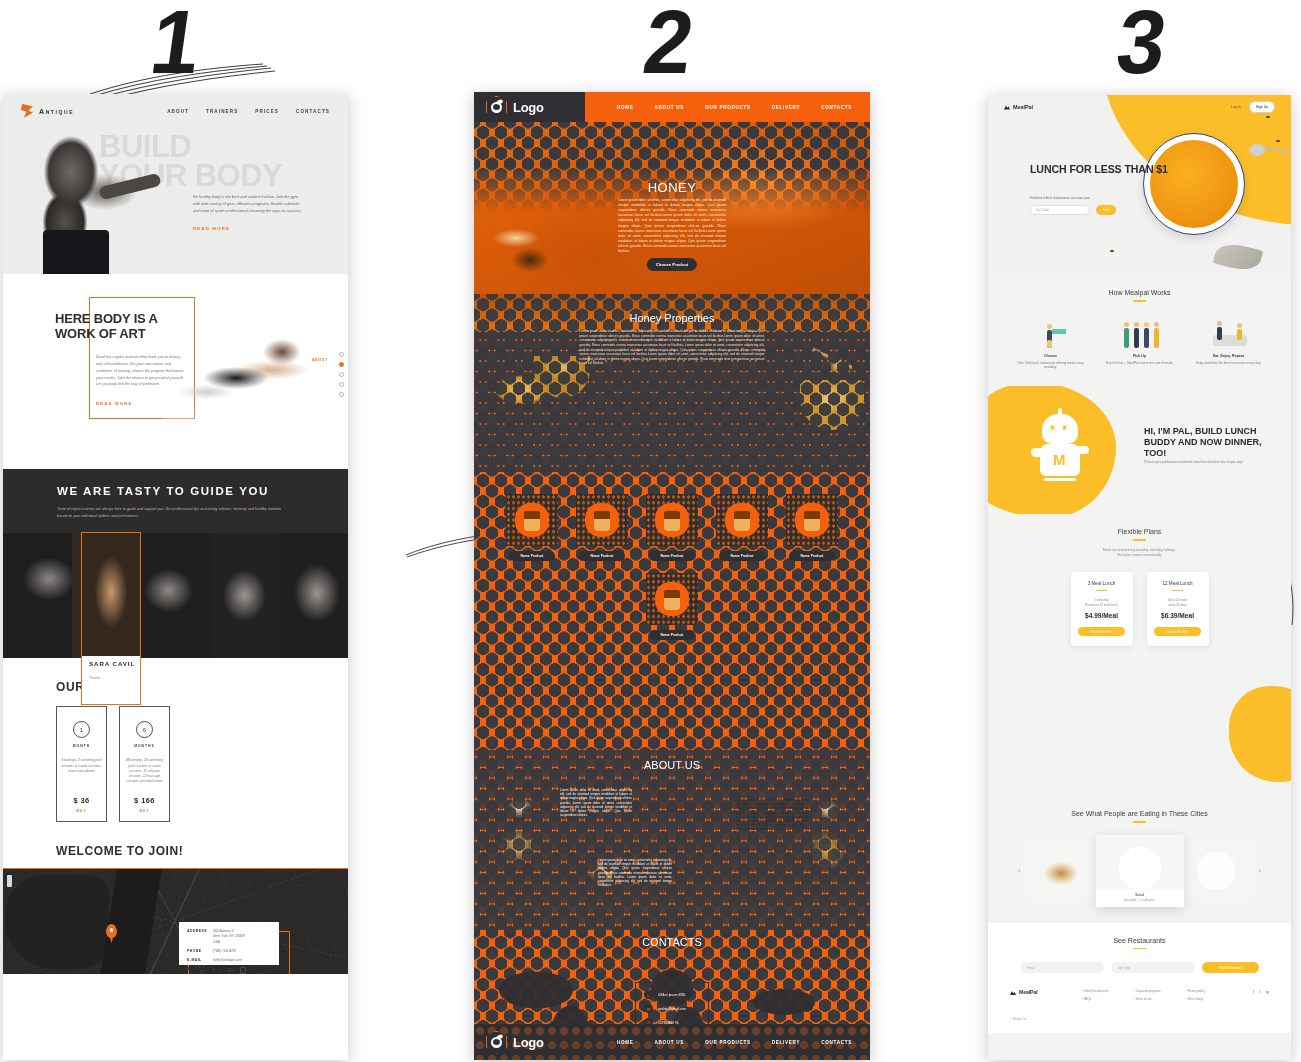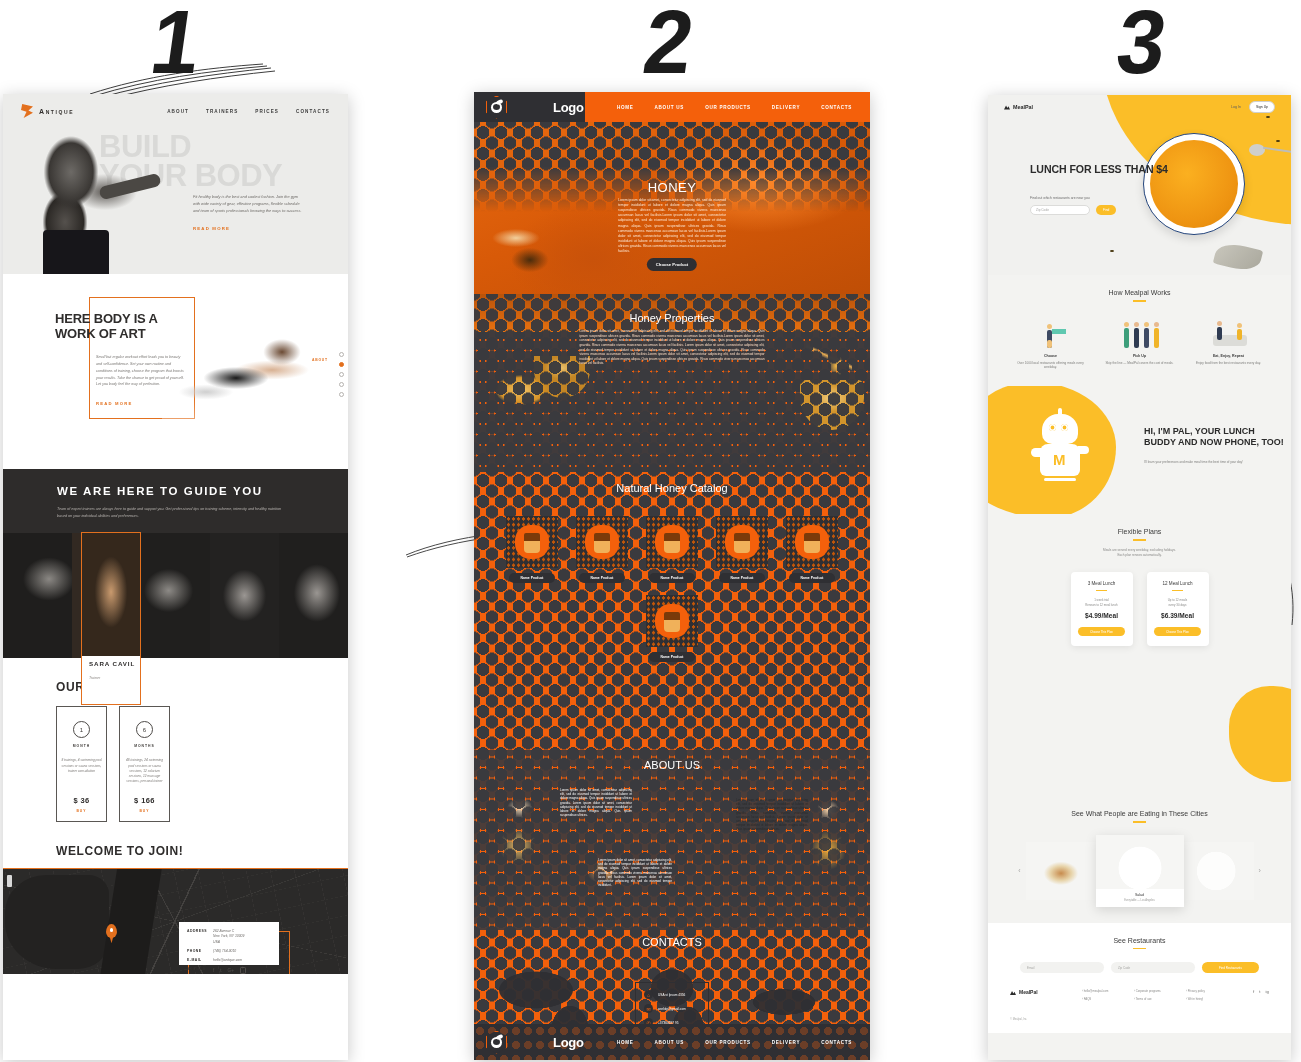--- a/index.html
+++ b/index.html
@@ -131,21 +131,21 @@
     background-position:0 0,9px 10.5px;}
   .h-navbg{position:absolute;left:0;top:0;width:100%;height:30px;
     background:linear-gradient(90deg,#2f2f33 0 28%,#f4600b 28% 100%);}
   .h-header{position:absolute;left:0;top:0;width:100%;height:30px;display:flex;align-items:center;padding:0 12px;box-sizing:border-box;z-index:9;}
   .h-logo{display:flex;align-items:center;gap:6px;}
   .h-hex{width:19px;height:21px;background:#2f2f33;border:1.4px solid #f4600b;
     clip-path:polygon(50% 0,100% 25%,100% 75%,50% 100%,0 75%,0 25%);display:flex;align-items:center;justify-content:center;}
   .h-bee{width:11px;height:11px;border-radius:50%;background:#fff;position:relative;}
   .h-bee:before{content:"";position:absolute;left:2px;top:2.5px;width:7px;height:6px;background:#2f2f33;border-radius:50%;}
   .h-bee:after{content:"";position:absolute;left:4.5px;top:-2px;width:7px;height:4px;background:#fff;border-radius:50%;transform:rotate(-22deg);}
-  .h-logoTxt{font-size:13px;font-weight:800;color:#fff;letter-spacing:-.3px;margin-left:40px;}
+  .h-logoTxt{font-size:13px;font-weight:800;color:#fff;letter-spacing:-.3px;}
   .h-nav{margin-left:auto;display:flex;gap:21px;padding-right:6px;}
   .h-nav span{font-size:4.6px;font-weight:700;letter-spacing:.7px;color:#fff;}
   .h-heroImg{position:absolute;left:0;top:30px;width:100%;height:172px;overflow:hidden;
     background:
       radial-gradient(ellipse 120px 80px at 30% 80%,#c9520a 0%,rgba(201,82,10,0) 70%),
       radial-gradient(ellipse 150px 70px at 72% 35%,#ff8a2b 0%,rgba(255,138,43,0) 72%),
       linear-gradient(160deg,#e96a10 0%,#d85a08 45%,#bf4e06 100%);}
   .h-bigbee{position:absolute;left:12px;top:92px;width:108px;height:82px;
     background:
       radial-gradient(ellipse 26px 17px at 44px 46px,#4a2c0c 0%,rgba(74,44,12,0) 72%),
@@ -407,21 +407,21 @@
       <div class="g-dots">
         <i></i>
         <i class="on"></i>
         <i></i>
         <i></i>
         <i></i>
       </div>
     </div>
 
     <div class="g-guide">
-      <div class="g-guideTitle">WE ARE HERE TO GUIDE YOU</div>
+      <div class="g-guideTitle">WE ARE TASTY TO GUIDE YOU</div>
       <div class="g-guidePara">Team of expert trainers are always here to guide and support you. Get professional tips on training scheme, intensity and healthy nutrition based on your individual abilities and preferences.</div>
     </div>
 
     <div class="g-grid">
       <div class="g-cell c1"></div>
       <div class="g-cell c2"></div>
       <div class="g-cell c3"></div>
       <div class="g-cell c4"></div>
       <div class="g-cell c5"></div>
       <div class="g-featured">
@@ -538,21 +538,20 @@
         <div class="h-dipper"></div>
         <div class="h-bowlB"></div>
         <div class="honeycomb" style="opacity:.96"></div>
         <div style="position:relative;z-index:4;padding-top:18px;">
           <div class="h-title">Honey Properties</div>
           <div class="h-ppara">Lorem ipsum dolor sit amet, consectetur adipiscing elit, sed do eiusmod tempor incididunt ut labore et dolore magna aliqua. Quis ipsum suspendisse ultrices gravida. Risus commodo viverra maecenas accumsan lacus vel facilisis.Lorem ipsum dolor sit amet, consectetur adipiscing elit, sed do eiusmod tempor incididunt ut labore et dolore magna aliqua. Quis ipsum suspendisse ultrices gravida. Risus commodo viverra maecenas accumsan lacus vel facilisis. Lorem ipsum dolor sit amet, consectetur adipiscing elit, sed do eiusmod tempor incididunt ut labore et dolore magna aliqua. Quis ipsum suspendisse ultrices gravida. Risus commodo viverra maecenas accumsan lacus vel facilisis.Lorem ipsum dolor sit amet, consectetur adipiscing elit, sed do eiusmod tempor incididunt ut labore et dolore magna aliqua. Quis ipsum suspendisse ultrices gravida. Risus commodo viverra maecenas accumsan lacus vel facilisis.</div>
         </div>
       </div>
 
       <div class="h-sec3">
-        <div class="h-catTitle">Natural Honey Catalog</div>
         <div class="h-cards">
           <div class="h-card">
             <div class="h-thumb">
                 <i class="h-jar">
                   <i></i>
                 </i>
               </div>
             <div class="h-cardLbl">Name Product</div>
           </div>
           <div class="h-card">
@@ -674,21 +673,21 @@
           <i></i>
           <b class="seed" style="right:-26px;top:-18px;"></b>
           <b class="seed" style="right:-36px;top:6px;"></b>
           <b class="seed" style="left:-34px;bottom:-18px;"></b>
         </div>
         <div class="p-spoon">
             <b></b>
             <u></u>
           </div>
         <div class="p-leaf"></div>
-        <div class="p-heroTitle">LUNCH FOR LESS THAN $4</div>
+        <div class="p-heroTitle">LUNCH FOR LESS THAN $1</div>
         <div class="p-heroSub">Find out which restaurants are near you</div>
         <div class="p-heroForm">
           <span class="p-zip">Zip Code</span>
           <span class="p-find">Find</span>
         </div>
       </div>
 
       <div class="p-works">
         <div class="p-secTitle">How Mealpal Works</div>
         <div class="p-rule"></div>
@@ -744,21 +743,21 @@
           <i class="ant"></i>
             <i class="head"></i>
             <i class="eye l"></i>
             <i class="eye r"></i>
           <i class="armL"></i>
             <i class="armR"></i>
             <i class="body"></i>
           <span class="m">M</span>
           <i class="base"></i>
         </div>
-        <div class="p-palTitle">HI, I'M PAL, YOUR LUNCH BUDDY AND NOW PHONE, TOO!</div>
+        <div class="p-palTitle">HI, I'M PAL, BUILD LUNCH BUDDY AND NOW DINNER, TOO!</div>
         <div class="p-palSub">I'll learn your preferences and make meal time the best time of your day!</div>
       </div>
 
       <div class="p-plans">
         <div class="p-secTitle">Flexible Plans</div>
         <div class="p-rule"></div>
         <div class="p-plansSub" style="white-space:pre-line">Meals are served every weekday, excluding holidays.
 Each plan renews automatically.</div>
         <div class="p-planRow">
           <div class="p-plan">

